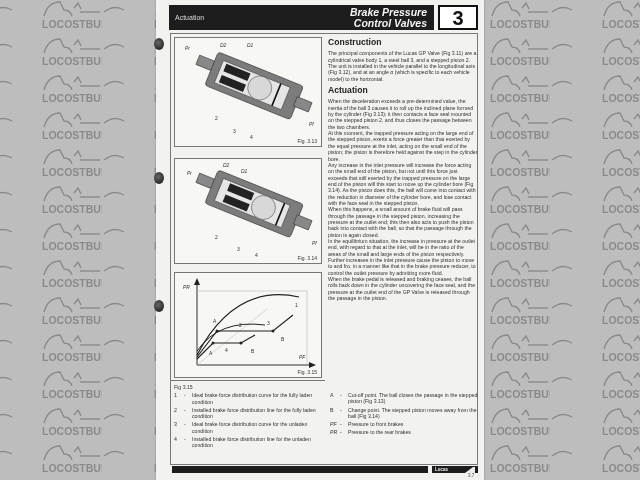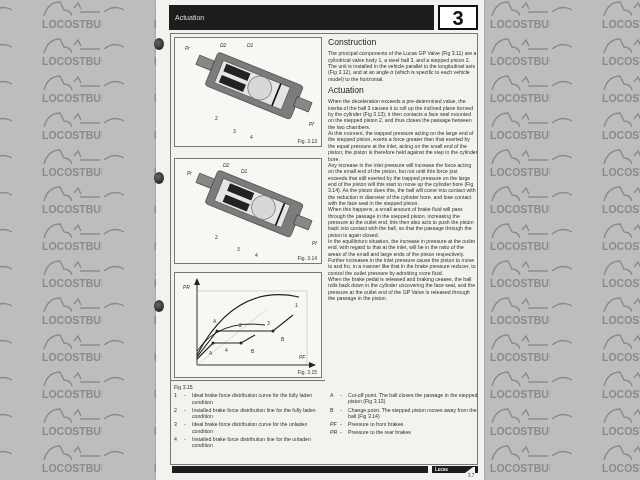--- a/index.html
+++ b/index.html
@@ -8,21 +8,21 @@
   .page{position:absolute;left:156px;top:0;width:328px;height:480px;background:#f2f2ef;box-shadow:0 0 2px #888;}
   .hole{position:absolute;left:154px;width:10px;height:12px;border-radius:50%;background:radial-gradient(circle at 40% 40%,#666,#111);}
   .header{position:absolute;left:169px;top:5px;width:265px;height:25px;background:#1d1d1d;}
   .header .section{position:absolute;left:6px;top:9px;color:#ddd;font-size:7px;}
   .header .title{position:absolute;right:7px;top:2px;color:#f4f4f4;font-size:10.5px;font-weight:bold;font-style:italic;text-align:right;line-height:11px;}
   .chapnum{position:absolute;left:438px;top:5px;width:40px;height:25px;border:2px solid #111;box-sizing:border-box;background:#fff;text-align:center;font-weight:bold;font-size:20px;line-height:22px;color:#111;}
   .frame{position:absolute;left:170px;top:33px;width:308px;height:432px;border:1px solid #777;box-sizing:border-box;}
   .fig{position:absolute;border:1px solid #777;background:#f7f7f4;box-sizing:border-box;}
   .figlabel{position:absolute;right:4px;bottom:2px;font-size:5px;color:#333;}
   .text-col{position:absolute;left:328px;top:37px;width:150px;font-size:5.2px;line-height:6.35px;color:#333;}
-  .text-col h2{font-size:8.6px;margin:2px 0 5px 0;font-weight:normal;color:#222;}
+  .text-col h2{font-size:8.6px;margin:2px 0 5px 0;font-weight:bold;color:#222;}
   .text-col p{margin:0;}
   .caption{position:absolute;left:174px;top:384px;width:150px;font-size:5.2px;line-height:6.3px;color:#333;}
   .caption .cap-title{margin-bottom:2px;}
   .item{display:flex;margin-bottom:2px;}
   .item .k{width:10px;flex:none;}
   .item .d{width:8px;flex:none;}
   .legend{position:absolute;left:330px;top:392px;width:150px;font-size:5.2px;line-height:6.3px;color:#333;}
   .footer-bar{position:absolute;left:172px;top:466px;width:256px;height:7px;background:#1d1d1d;}
   .brand{position:absolute;left:432px;top:466px;width:46px;height:7px;background:#1d1d1d;color:#eee;font-size:4.5px;font-weight:bold;line-height:7px;padding-left:3px;box-sizing:border-box;}
   .pageno{position:absolute;left:468px;top:473px;font-size:4.5px;color:#444;}
@@ -48,20 +48,24 @@
   </svg>
 </div>
 
 <div class="page"></div>
 <div class="hole" style="top:38px"></div>
 <div class="hole" style="top:172px"></div>
 <div class="hole" style="top:300px"></div>
 
 <div class="header">
   <span class="section">Actuation</span>
+  <div class="title">
+    <div>Brake Pressure</div>
+    <div>Control Valves</div>
+  </div>
 </div>
 <div class="chapnum">3</div>
 
 <div class="frame"></div>
 
 <div class="fig" style="left:174px;top:37px;width:148px;height:110px;">
   <svg width="146" height="108">
     <g transform="rotate(22 73 55)">
       <rect x="14" y="38" width="18" height="10" fill="#888" stroke="#333" stroke-width="0.6"></rect>
       <rect x="30" y="28" width="92" height="36" rx="3" fill="#7c7c7c" stroke="#333" stroke-width="0.6"></rect>

